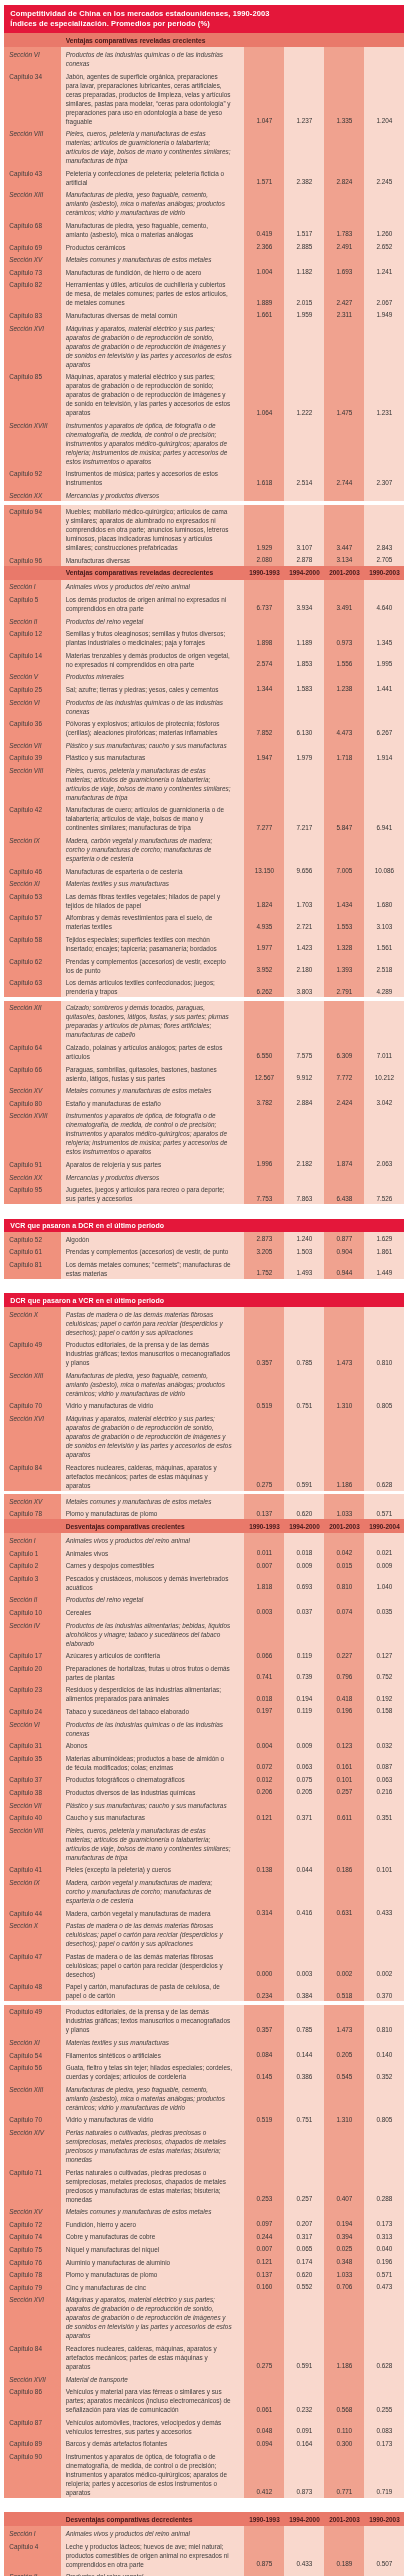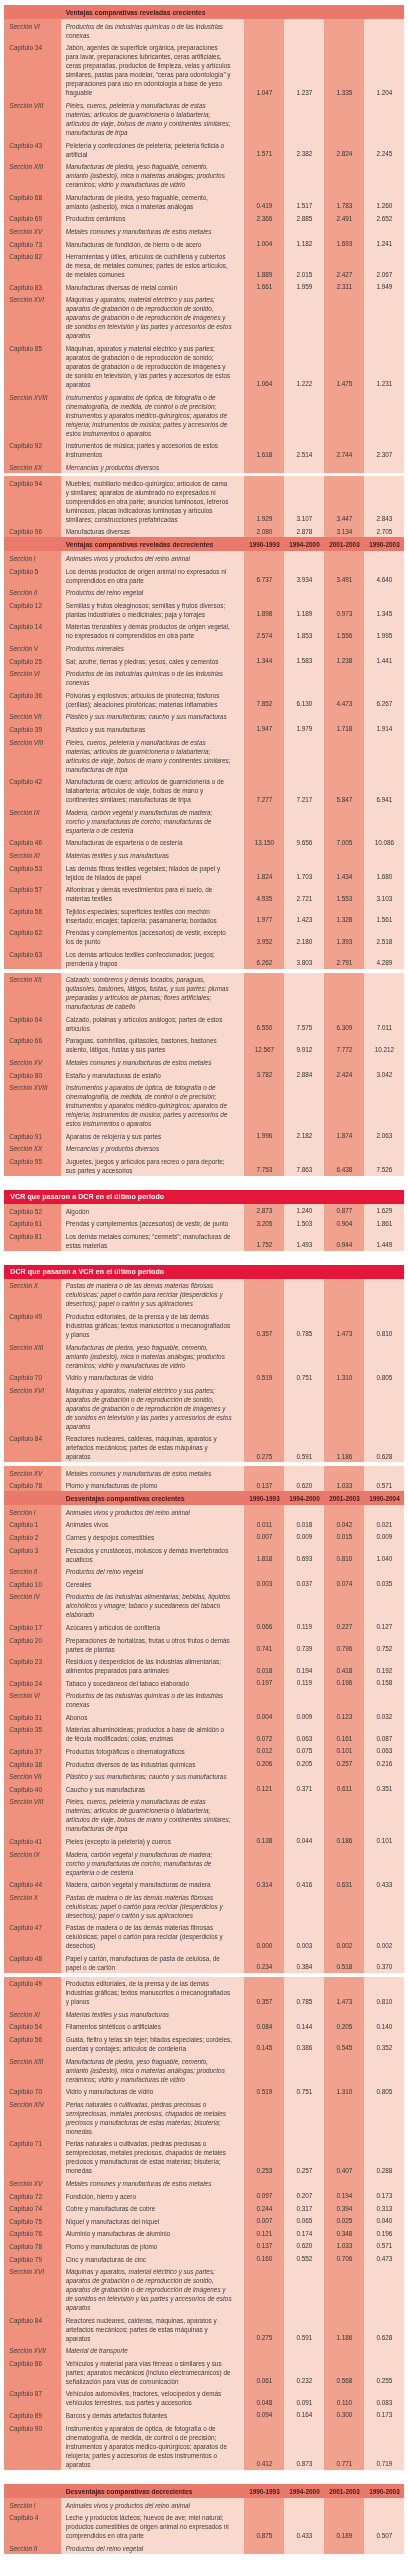--- a/index.html
+++ b/index.html
@@ -26,20 +26,24 @@
 
   .banner { background:#e4173a; color:#ffffff; font-weight:bold; font-size:7px; padding:3.1px 5.2px 3.6px 6.2px; letter-spacing:0.1px; }
 
   .gap-sm { height:3.6px; background:#ffffff; }
   .gap-lg { height:14.4px; background:#ffffff; }
 </style>
 </head>
 <body>
 
 <div class="page">
+  <div class="title-banner">
+    <div class="t-line">Competitividad de China en los mercados estadounidenses, 1990-2003</div>
+    <div class="t-line">Índices de especialización. Promedios por periodo (%)</div>
+  </div>
 
   <div class="tbl">
       <div class="subheader">
         <div class="sh-spacer"></div>
         <div class="sh-title">Ventajas comparativas reveladas crecientes</div>
       </div>
       <div class="row sec">
         <div class="cell-label">Sección VI</div>
         <div class="cell-desc">Productos de las industrias químicas o de las industrias conexas</div>
         <div class="vcell vc1"></div>

